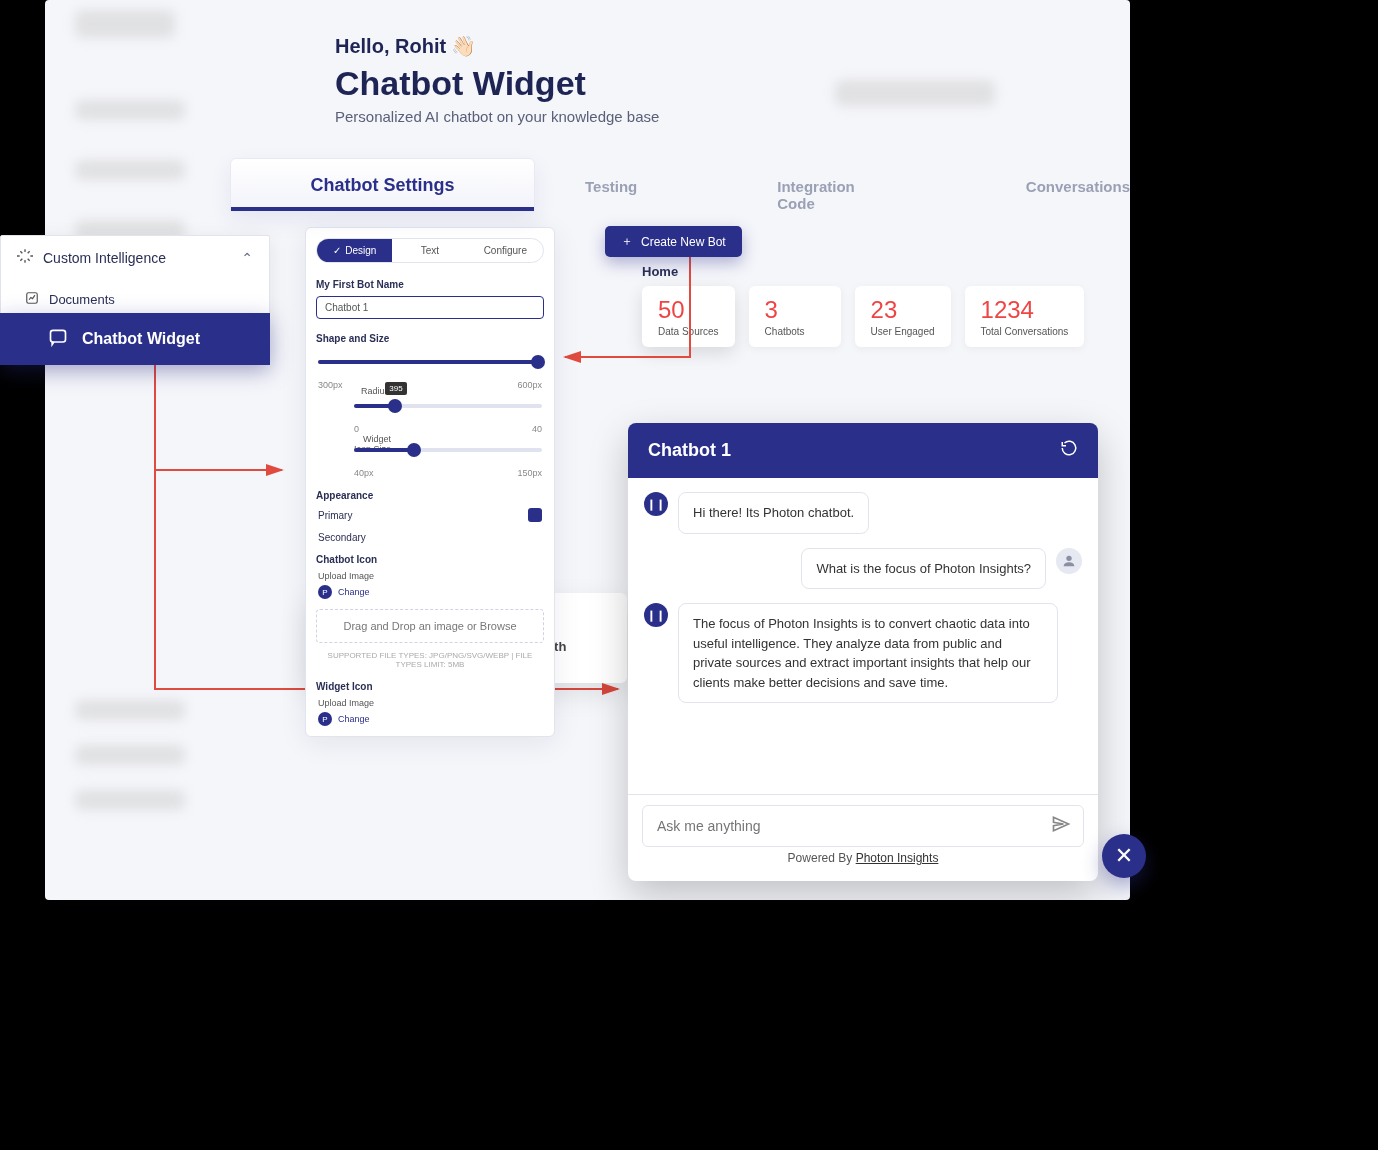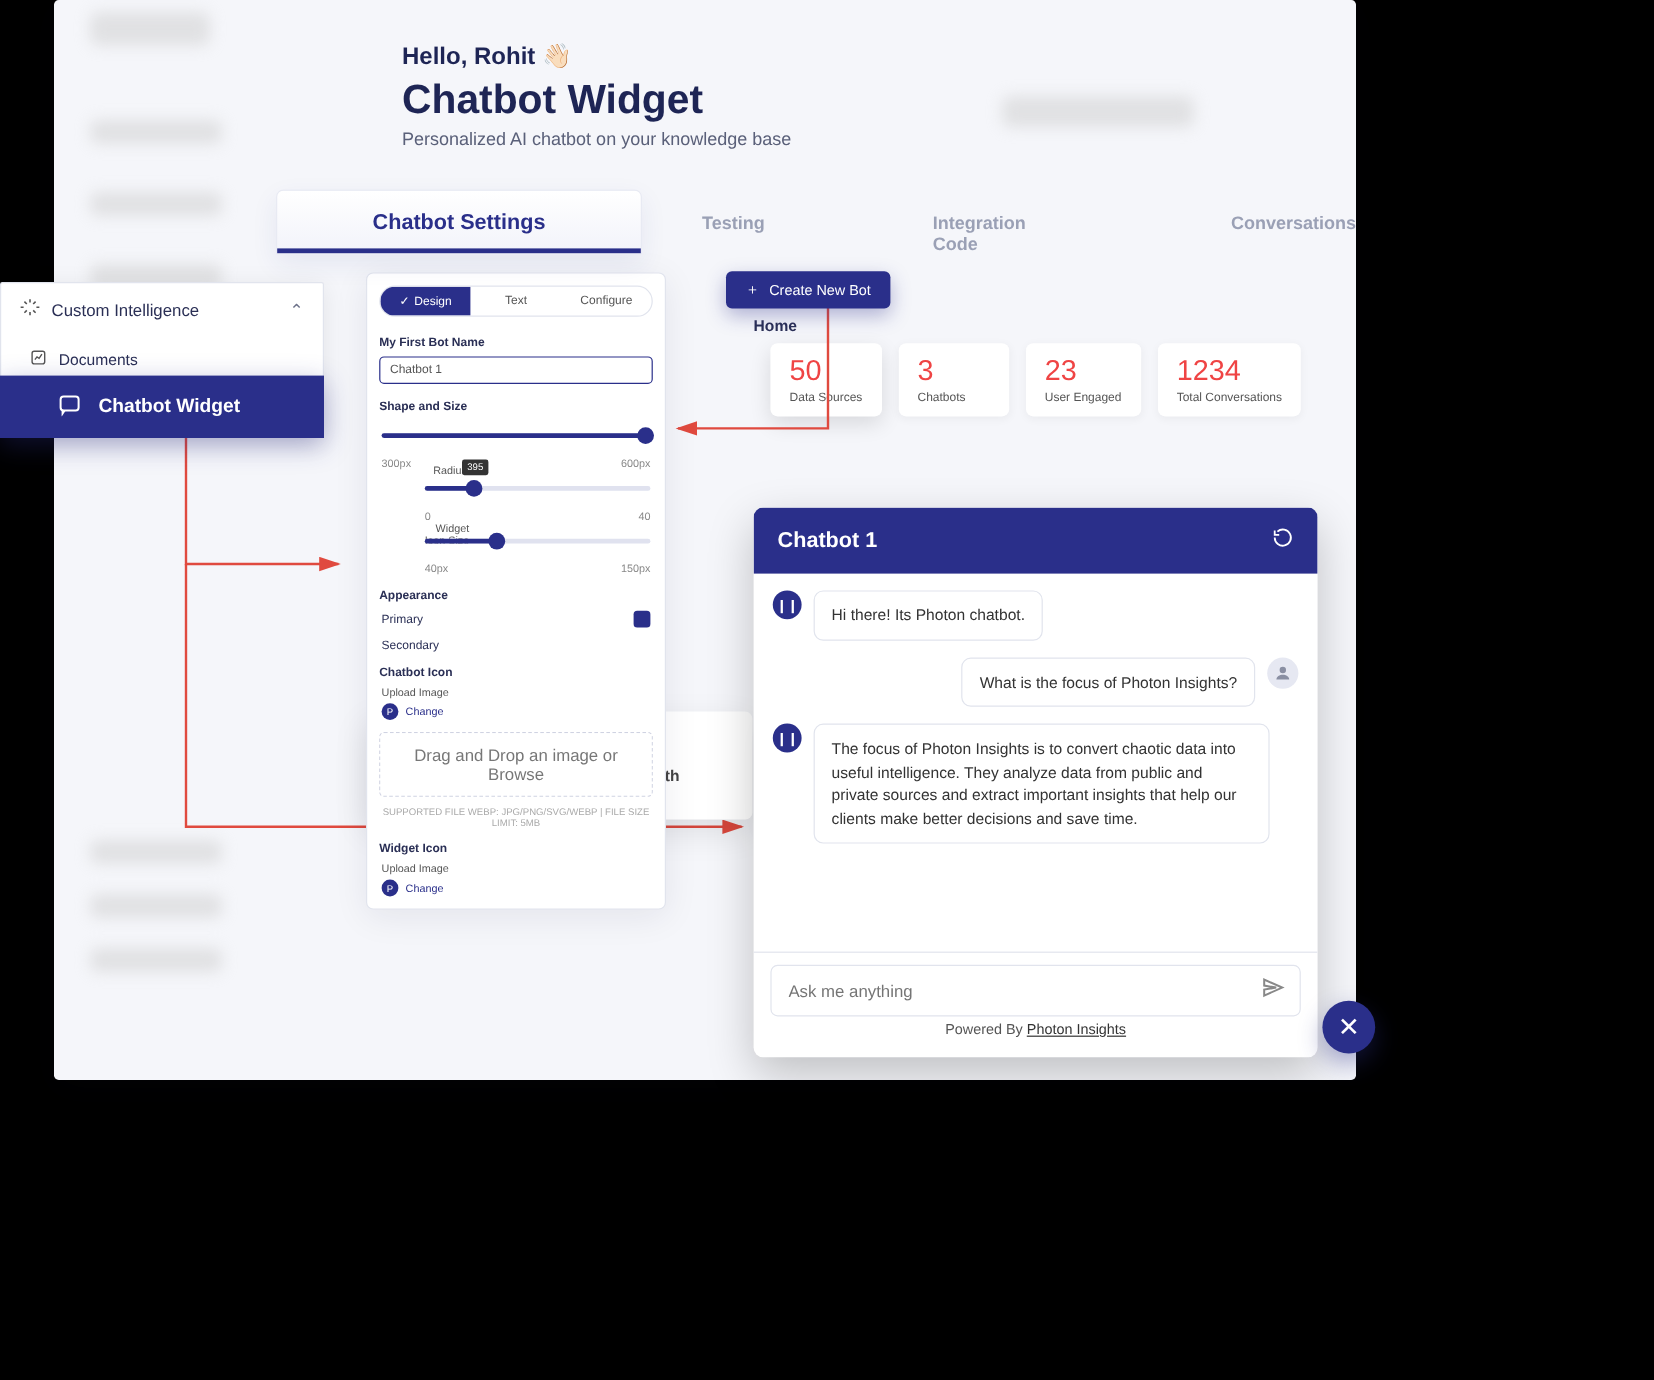--- a/index.html
+++ b/index.html
@@ -72,27 +72,27 @@
   .slider-row .thumb { position:absolute; top:3px; width:14px; height:14px; background:var(--primary); border-radius:50%;}
   .sl-ends { display:flex; justify-content:space-between; font-size:9px; color:#888; margin:0 12px 6px;}
   .sl-label { position:absolute; left:-5px; top:-10px; font-size:9px; color:#555; width:40px; text-align:right;}
   .tooltip { position:absolute; top:-14px; background:#333; color:#fff; font-size:8px; padding:2px 4px; border-radius:2px;}
   .color-row { display:flex; justify-content:space-between; align-items:center; padding:5px 12px; font-size:10px;}
   .swatch { width:14px; height:14px; background:var(--primary); border-radius:3px;}
   .mini-lbl { font-size:9px; color:#555; padding:4px 12px 0;}
   .change-row { display:flex; align-items:center; gap:6px; padding:4px 12px;}
   .p-dot { width:14px; height:14px; border-radius:50%; background:var(--primary); color:#fff; display:flex; align-items:center; justify-content:center; font-size:8px;}
   .change-link { color:var(--primary); font-size:9px; cursor:pointer;}
-  .drop-box { margin:6px 10px; border:1px dashed #d0d3e2; border-radius:4px; padding:10px; text-align:center; font-size:14px; color:#777;}
+  .drop-box { margin:6px 10px; border:1px dashed #d0d3e2; border-radius:4px; padding:10px; text-align:center; font-size:11px; color:#777;}
   .hint9 { font-size:8px; color:#aaa; padding:2px 12px 6px; text-align:center;}
 
   
   .create-btn { position:absolute; left:605px; top:226px; background:var(--primary); color:#fff; padding:7px 16px; border-radius:5px; font-size:12px; display:flex; align-items:center; gap:8px; cursor:pointer; z-index:22; box-shadow:0 6px 16px rgba(42,47,138,0.35);}
 
-  .home-lbl { position:absolute; left:583px; top:264px; font-size:13px; font-weight:700; color:#2a2f55;}
+  .home-lbl { position:absolute; left:597px; top:264px; font-size:13px; font-weight:700; color:#2a2f55;}
   .stats { position:absolute; left:597px; top:286px; display:flex; gap:14px;}
   .stat-card { background:#fff; border-radius:6px; padding:10px 16px; min-width:92px; box-shadow:0 2px 8px rgba(0,0,0,0.05);}
   .stat-card.first { box-shadow:0 6px 18px rgba(0,0,0,0.12);}
   .stat-val { font-size:24px; font-weight:400; color:#ef4444;}
   .stat-lbl { font-size:10px; color:#555; margin-top:2px;}
 
   .big-cards { position:absolute; left:260px; top:593px; display:flex; gap:18px; z-index:21;}
   .big-card { background:#fff; border-radius:6px; padding:14px 22px; width:152px; box-shadow:0 10px 28px rgba(0,0,0,0.10);}
   .big-val { font-size:24px; font-weight:700; color:#2a2f55;}
   .big-lbl { font-size:13px; color:#444; margin-top:4px; font-weight:600;}
@@ -269,21 +269,21 @@
     <span>Secondary</span>
   </div>
 
   <div class="sec-lbl">Chatbot Icon</div>
   <div class="mini-lbl">Upload Image</div>
   <div class="change-row">
     <span class="p-dot">P</span>
     <span class="change-link">Change</span>
   </div>
   <div class="drop-box">Drag and Drop an image or Browse</div>
-  <div class="hint9">SUPPORTED FILE WEBP: JPG/PNG/SVG/WEBP  |  FILE SIZE LIMIT: 5MB</div>
+  <div class="hint9">SUPPORTED FILE TYPES: JPG/PNG/SVG/WEBP  |  FILE TYPES LIMIT: 5MB</div>
 
   <div class="sec-lbl">Widget Icon</div>
   <div class="mini-lbl">Upload Image</div>
   <div class="change-row" style="padding-bottom:10px;">
     <span class="p-dot">P</span>
     <span class="change-link">Change</span>
   </div>
 </div>
 
 <div class="create-btn">

